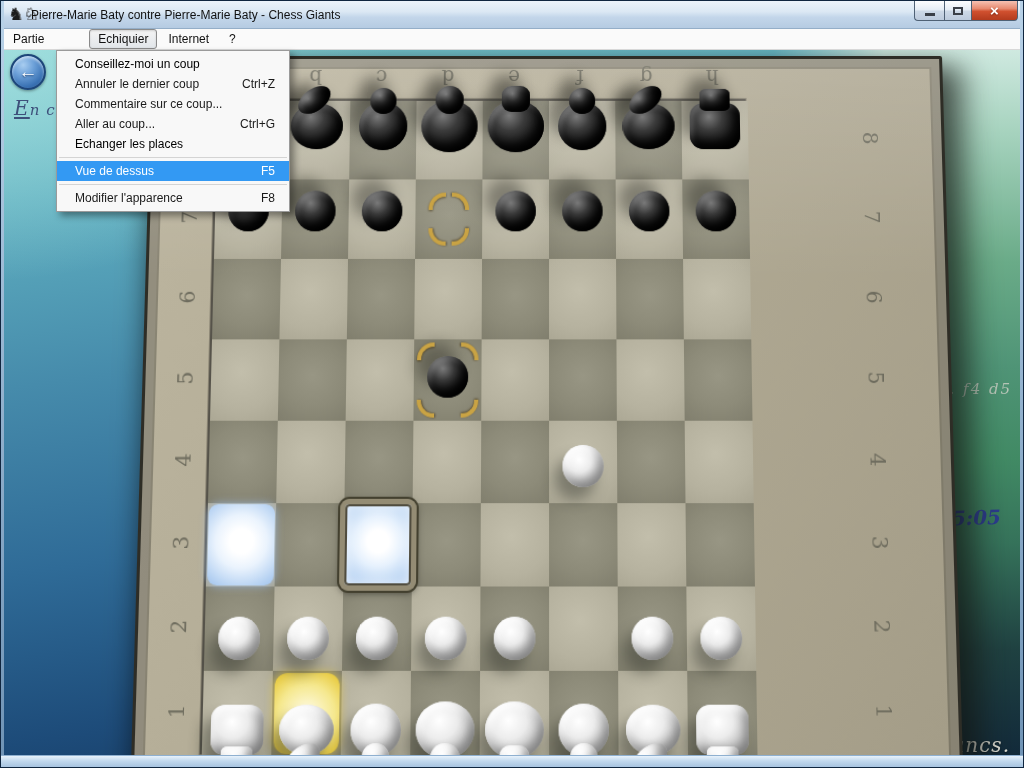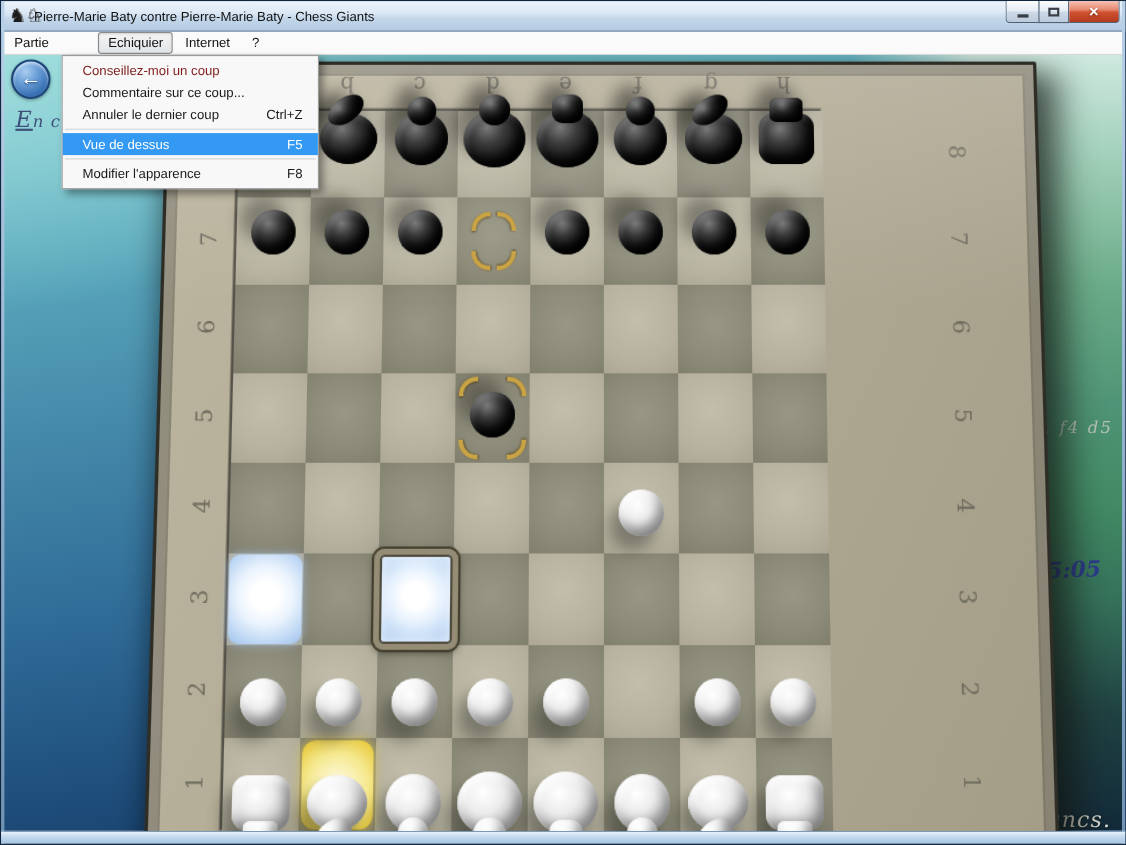--- a/index.html
+++ b/index.html
@@ -130,21 +130,21 @@
   .piece.black.knight .head{width:36px;height:22px;transform:translateX(-58%) rotate(-36deg);}
   .piece.white.knight .head{width:36px;height:22px;transform:translateX(-58%) rotate(-36deg);}
 
   
   .dropdown{position:absolute;left:55px;top:49px;width:234px;background:#f8f8f8;
     border:1px solid #9a9a9a;box-shadow:4px 4px 7px rgba(0,0,0,.4);z-index:60;
     padding:3px 0;font-size:12px;color:#1a1a1a;}
   .drow{height:20px;display:flex;align-items:center;padding:0 14px 0 18px;}
   .drow .dlabel{flex:1;}
   .drow .dshort{margin-left:12px;}
-  .drow.disabled{color:#7f1d1d;}
+  .drow.disabled{color:#000000;}
   .drow.hl{background:#3399f3;color:#fff;}
   .dsep{height:1px;background:#d4d4d4;margin:3px 2px;}
 </style>
 </head>
 <body>
 
 <div id="stage">
   <div class="win">
 
     <div class="titlebar">
@@ -431,26 +431,34 @@
     <div class="winside l"></div>
     <div class="winside r"></div>
     <div class="winbottom"></div>
 
     <div class="dropdown" id="dropdown">
         <div class="drow disabled">
           <span class="dlabel">Conseillez-moi un coup</span>
           <span class="dshort"></span>
         </div>
         <div class="drow">
+          <span class="dlabel">Annuler le dernier coup</span>
+          <span class="dshort">Ctrl+Z</span>
+        </div>
+        <div class="drow">
           <span class="dlabel">Commentaire sur ce coup...</span>
           <span class="dshort"></span>
         </div>
         <div class="drow">
-          <span class="dlabel">Annuler le dernier coup</span>
-          <span class="dshort">Ctrl+Z</span>
+          <span class="dlabel">Aller au coup...</span>
+          <span class="dshort">Ctrl+G</span>
+        </div>
+        <div class="drow disabled">
+          <span class="dlabel">Echanger les places</span>
+          <span class="dshort"></span>
         </div>
         <div class="dsep"></div>
         <div class="drow hl">
           <span class="dlabel">Vue de dessus</span>
           <span class="dshort">F5</span>
         </div>
         <div class="dsep"></div>
         <div class="drow">
           <span class="dlabel">Modifier l'apparence</span>
           <span class="dshort">F8</span>

